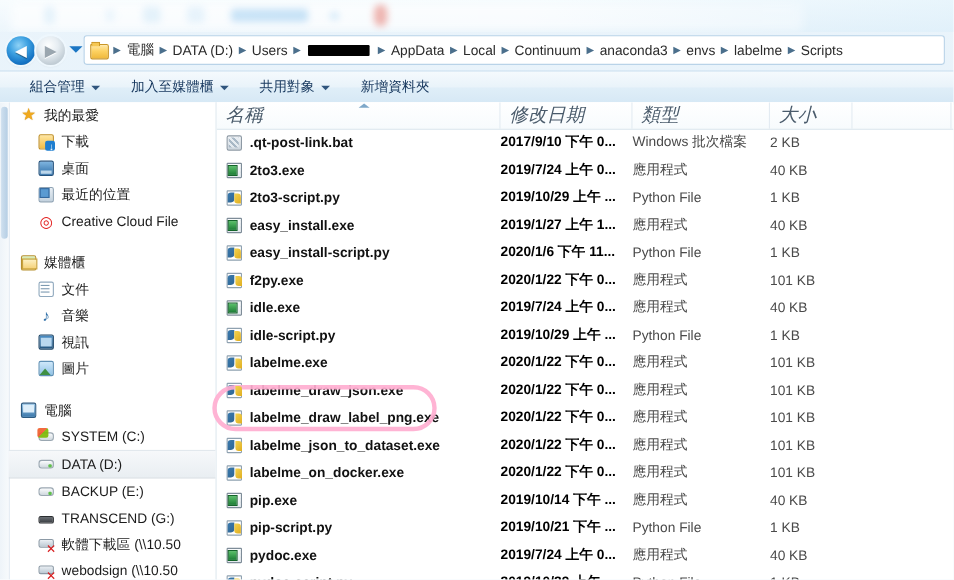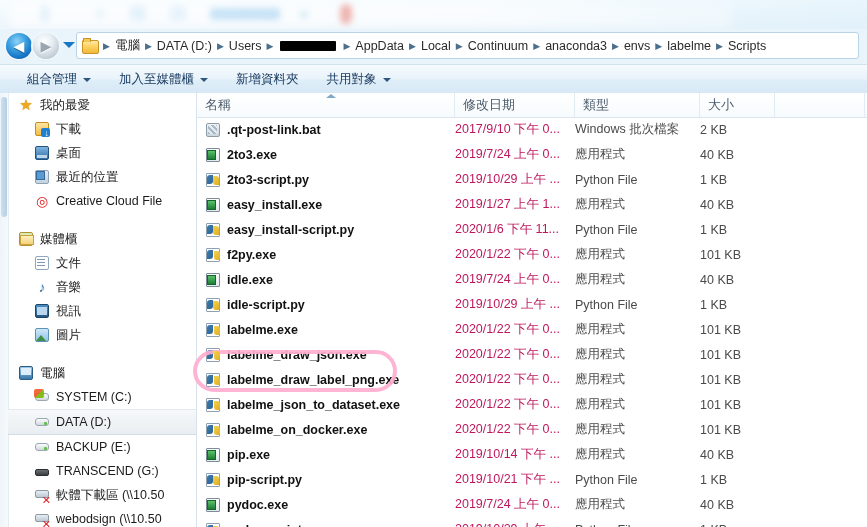--- a/index.html
+++ b/index.html
@@ -130,30 +130,30 @@
   .i-net .sq{top:3px;bottom:5px;background:linear-gradient(to bottom,#e9eef3,#bdc9d3);
     border:1px solid #8c9aa6;border-radius:2px;}
   .i-net:after{content:"✕";position:absolute;right:-1px;bottom:-3px;color:#d81f21;
     font-size:11px;font-weight:bold;line-height:11px;}
 
   
   .listpane{position:absolute;left:197px;top:0;right:0;height:434px;background:#fff;overflow:hidden;}
   .hdr{position:absolute;left:0;top:0;right:0;height:24px;
     background:linear-gradient(to bottom,#ffffff,#f7fbfd);
     border-bottom:1px solid #dbe6ee;display:flex;}
-  .hcell{position:relative;height:24px;line-height:24px;font-size:13px;color:#4a5b6b;
-    padding-left:8px;border-right:1px solid #e3ebf2;box-sizing:border-box;cursor:default;}
+  .hcell{position:relative;height:24px;line-height:24px;font-size:17px;color:#4a5b6b;
+    padding-left:8px;border-right:1px solid #e3ebf2;box-sizing:border-box;cursor:default;font-style:italic;}
   .hcell.sizecell{text-align:left;}
   .sortmark{position:absolute;left:50%;top:1px;width:0;height:0;
     border-left:5px solid transparent;border-right:5px solid transparent;border-bottom:4px solid #7fa8c9;}
 
   .rows{position:absolute;left:0;top:24px;right:0;bottom:0;}
   .row{display:flex;align-items:center;height:25px;cursor:default;}
   .c-name{width:258px;display:flex;align-items:center;padding-left:8px;box-sizing:border-box;overflow:hidden;font-weight:bold;}
-  .c-date{width:120px;font-size:12.5px;color:#be185d;box-sizing:border-box;}
+  .c-date{width:120px;font-size:12.5px;color:#000000;box-sizing:border-box;font-weight:bold;}
   .c-type{width:125px;font-size:12.5px;color:#4a4a4a;box-sizing:border-box;}
   .c-size{width:75px;font-size:12.5px;color:#4a4a4a;text-align:left;box-sizing:border-box;}
   .fname{font-size:12.5px;color:#111;margin-left:6px;white-space:nowrap;}
 
   
   .fi{width:16px;height:16px;position:relative;flex:0 0 auto;}
   .fi-bat .sq{background:linear-gradient(to bottom,#f2f5f8,#ccd5dd);border:1px solid #8d99a4;border-radius:2px;}
   .fi-bat:after{content:"";position:absolute;left:3px;top:3px;width:9px;height:9px;
     background:repeating-linear-gradient(45deg,#9fb0bf 0 2px,#e6ecf1 2px 4px);opacity:.85;}
   .fi-exe .sq{background:linear-gradient(to bottom,#fafcfd,#e3e9ee);border:1px solid #7e8c98;border-radius:1px;}
@@ -236,25 +236,25 @@
   <div class="toolbar">
     <div class="tbitem">
       <span>組合管理</span>
       <span class="caret"></span>
     </div>
     <div class="tbitem">
       <span>加入至媒體櫃</span>
       <span class="caret"></span>
     </div>
     <div class="tbitem">
-      <span>新增資料夾</span>
-    </div>
-    <div class="tbitem">
       <span>共用對象</span>
       <span class="caret"></span>
+    </div>
+    <div class="tbitem">
+      <span>新增資料夾</span>
     </div>
   </div>
 
   <div class="body">
 
     <div class="navpane">
       <div class="vscroll">
         <div class="vthumb"></div>
       </div>
       <div class="navlist">

